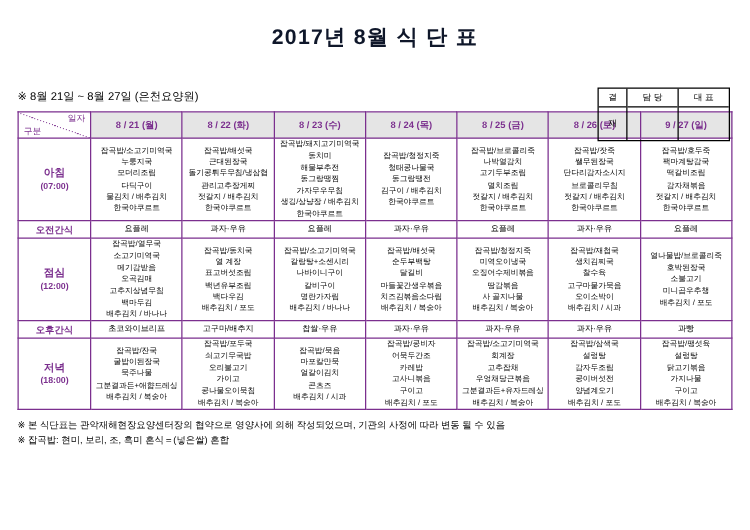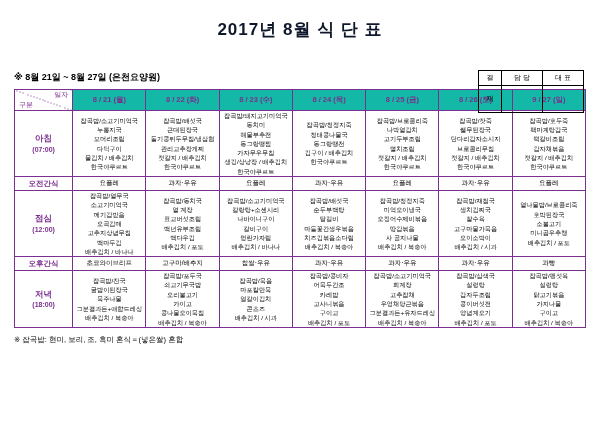--- a/index.html
+++ b/index.html
@@ -38,41 +38,41 @@
   .approval .cell{
     height:14px;display:flex;align-items:center;justify-content:center;
     border-bottom:1px solid #000;
   }
   .approval .cell.lower{height:26px;border-bottom:none;}
   .approval .col.wide{width:40px;}
 
   .period{
     margin-top:30px;
     font-size:9px;
-    font-weight:bold;
+    font-weight:normal;
   }
 
   table.menu{
     margin-top:5px;
     border-collapse:collapse;
     width:572px;
     table-layout:fixed;
   }
   table.menu td, table.menu th{
     border:1px solid #7b2f8e;
     padding:0;
     vertical-align:middle;
     text-align:center;
   }
   .hdr-cell{
     height:20px;
     font-size:7.5px;
     font-weight:bold;
     color:#7b2f8e;
-    background:#14b8a6;
+    background:#e5e5e5;
   }
   .corner{
     position:relative;
     width:58px;
     height:20px;
     font-size:7px;
     color:#7b2f8e;
     background:linear-gradient(to top right, transparent 49.6%, #7b2f8e 49.6%, #7b2f8e 50.4%, transparent 50.4%);
   }
   .corner .tr{position:absolute;top:0px;right:4px;}
@@ -369,16 +369,17 @@
             <div>닭고기볶음</div>
             <div>가지나물</div>
             <div>구이고</div>
             <div>배추김치 / 복숭아</div>
           </td>
       </tr>
     </tbody>
   </table>
 
   <div class="notes">
+    <span class="n">※ 본 식단표는 관악재해현장요양센터장의 협약으로 영양사에 의해 작성되었으며, 기관의 사정에 따라 변동 될 수 있음</span>
     <span class="n">※ 잡곡밥: 현미, 보리, 조, 흑미 혼식＝(넣은쌀) 혼합</span>
   </div>
 
 </div>
 
 </body></html>

